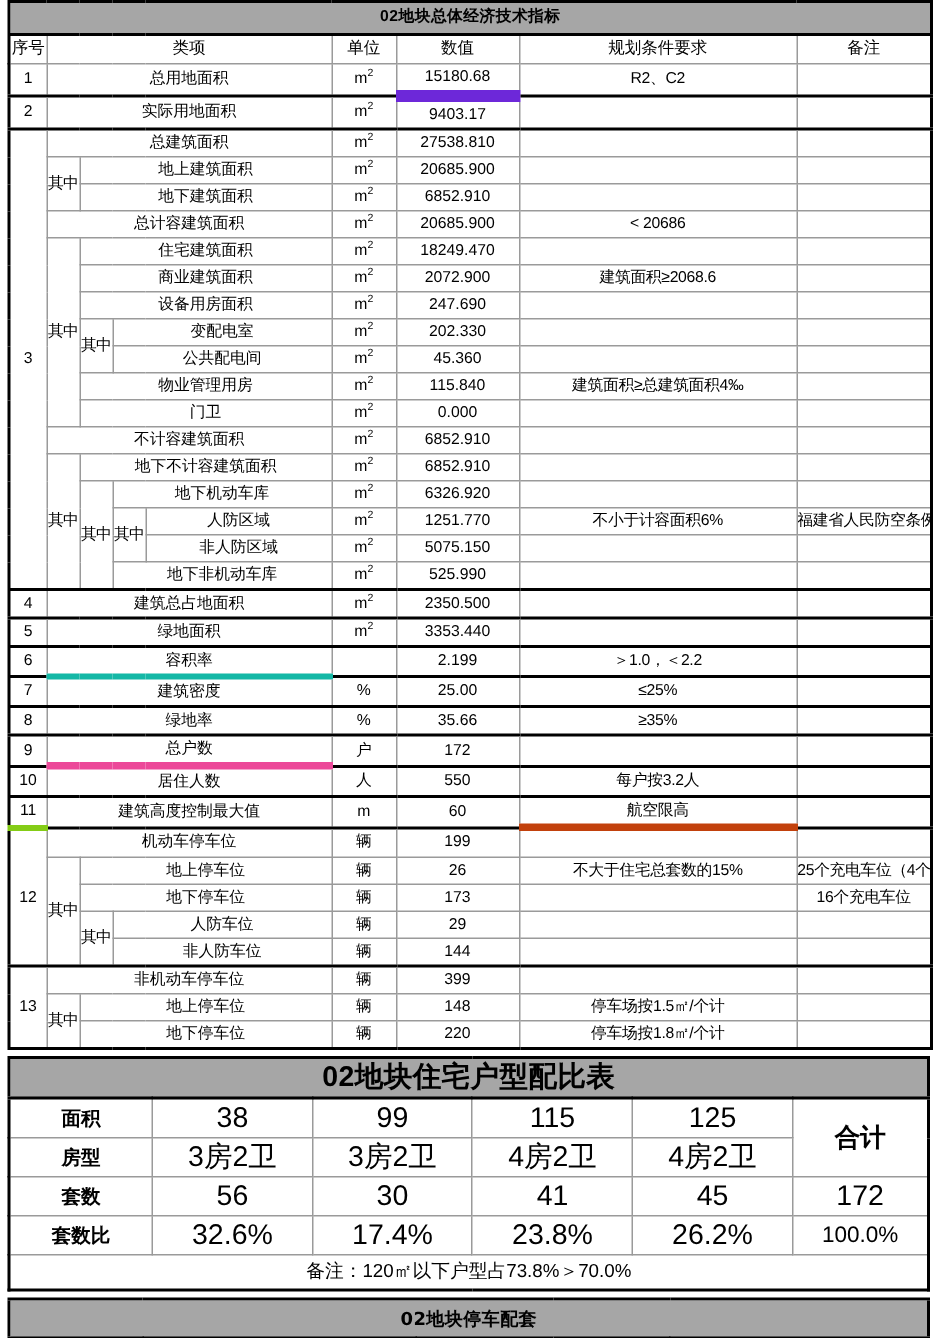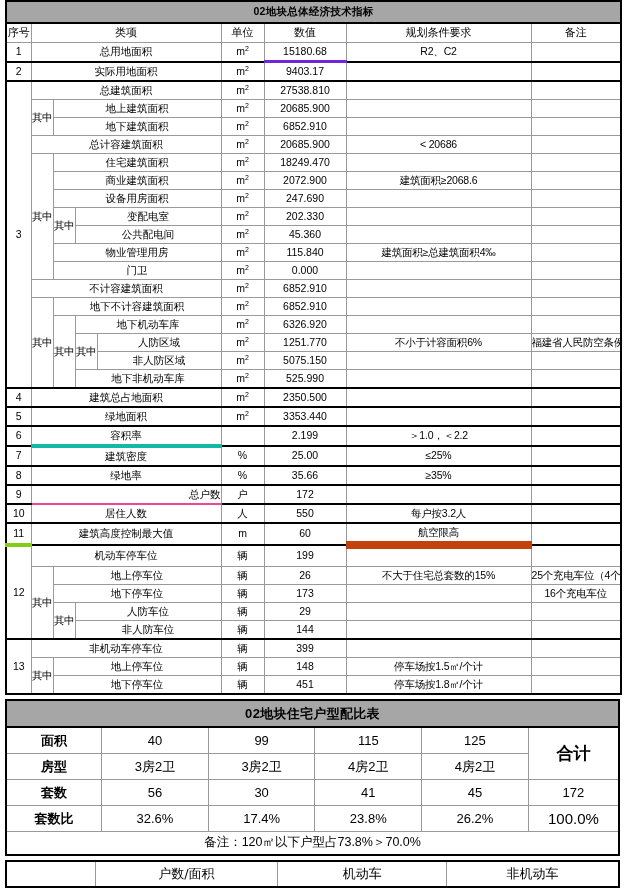--- a/index.html
+++ b/index.html
@@ -55,21 +55,21 @@
   .nest{font-size:10px;letter-spacing:-.5px;}
   .req,.rem{font-size:8px;letter-spacing:-.2px;}
   .val{font-size:10.5px;}
   .unit{font-size:10px;}
   sup{font-size:7px;vertical-align:super;line-height:0;}
 
   
   .t2 col.c2-lab{width:95px;}
   .t2 col.c2-d{width:106px;}
   .t2 col.c2-sum{width:90px;}
-  .t2 td{font-size:13px;height:25px;}
+  .t2 td{font-size:19px;height:25px;}
   .t2 td.lab{font-weight:bold;font-size:13px;margin-top:22px;}
   .t2 td.sumcell{font-size:17px;font-weight:bold;}
   .t2 td.big{font-size:15px;}
   .t2 .note td{font-size:12.5px;height:22px;}
 
   
   .t3 col.c3-lab{width:88px;}
   .t3 col.c3-a{width:92px;}
   .t3 col.c3-b{width:88px;}
   .t3 col.c3-c{width:90px;}
@@ -105,21 +105,21 @@
           <td colspan="4">类项</td>
           <td>单位</td>
           <td>数值</td>
           <td>规划条件要求</td>
           <td>备注</td>
         </tr>
         <tr>
           <td rowspan="1" style="border-bottom:2px solid #000;">1</td>
           <td colspan="4" style="border-bottom:2px solid #000;">总用地面积</td>
           <td class="unit" style="border-bottom:2px solid #000;">m<sup>2</sup></td>
-          <td class="val" style="border-bottom:3px solid #6d28d9;margin-top:28px;">15180.68</td>
+          <td class="val" style="border-bottom:8px solid #6d28d9;margin-top:28px;">15180.68</td>
           <td class="req" style="border-bottom:2px solid #000;">R2、C2</td>
           <td class="rem" style="border-bottom:2px solid #000;"></td>
         </tr>
         <tr>
           <td rowspan="1" style="border-bottom:2px solid #000;">2</td>
           <td colspan="4" style="border-bottom:2px solid #000;">实际用地面积</td>
           <td class="unit" style="border-bottom:2px solid #000;">m<sup>2</sup></td>
           <td class="val" style="border-bottom:2px solid #000;">9403.17</td>
           <td class="req" style="border-bottom:2px solid #000;"></td>
           <td class="rem" style="border-bottom:2px solid #000;"></td>
@@ -285,40 +285,40 @@
         <tr>
           <td rowspan="1" style="border-bottom:2px solid #000;">8</td>
           <td colspan="4" style="border-bottom:2px solid #000;margin-top:20px;">绿地率</td>
           <td class="unit" style="border-bottom:2px solid #000;">%</td>
           <td class="val" style="border-bottom:2px solid #000;">35.66</td>
           <td class="req" style="border-bottom:2px solid #000;">≥35%</td>
           <td class="rem" style="border-bottom:2px solid #000;"></td>
         </tr>
         <tr>
           <td rowspan="1" style="border-bottom:2px solid #000;">9</td>
-          <td colspan="4" style="border-bottom:2px solid #ec4899;text-align:right;">总户数</td>
+          <td colspan="4" style="border-bottom:5px solid #ec4899;">总户数</td>
           <td class="unit" style="border-bottom:2px solid #000;">户</td>
           <td class="val" style="border-bottom:2px solid #000;">172</td>
           <td class="req" style="border-bottom:2px solid #000;"></td>
           <td class="rem" style="border-bottom:2px solid #000;"></td>
         </tr>
         <tr>
           <td rowspan="1" style="border-bottom:2px solid #000;">10</td>
           <td colspan="4" style="border-bottom:2px solid #000;">居住人数</td>
           <td class="unit" style="border-bottom:2px solid #000;">人</td>
           <td class="val" style="border-bottom:2px solid #000;">550</td>
           <td class="req" style="border-bottom:2px solid #000;">每户按3.2人</td>
           <td class="rem" style="border-bottom:2px solid #000;"></td>
         </tr>
         <tr>
           <td rowspan="1" style="border-bottom:4px solid #84cc16;">11</td>
           <td colspan="4" style="border-bottom:2px solid #000;">建筑高度控制最大值</td>
           <td class="unit" style="border-bottom:2px solid #000;">m</td>
           <td class="val" style="border-bottom:2px solid #000;">60</td>
-          <td class="req" style="border-bottom:8px solid #c2410c;">航空限高</td>
+          <td class="req" style="border-bottom:5px solid #c2410c;">航空限高</td>
           <td class="rem" style="border-bottom:2px solid #000;"></td>
         </tr>
         <tr>
           <td rowspan="5" style="border-bottom:2px solid #000;">12</td>
           <td colspan="4">机动车停车位</td>
           <td class="unit">辆</td>
           <td class="val">199</td>
           <td class="req"></td>
           <td class="rem"></td>
         </tr>
@@ -364,21 +364,21 @@
           <td class="nest" rowspan="2" style="border-bottom:2px solid #000;">其中</td>
           <td colspan="3">地上停车位</td>
           <td class="unit">辆</td>
           <td class="val">148</td>
           <td class="req">停车场按1.5㎡/个计</td>
           <td class="rem"></td>
         </tr>
         <tr>
           <td colspan="3" style="border-bottom:2px solid #000;">地下停车位</td>
           <td class="unit" style="border-bottom:2px solid #000;">辆</td>
-          <td class="val" style="border-bottom:2px solid #000;">451</td>
+          <td class="val" style="border-bottom:2px solid #000;">220</td>
           <td class="req" style="border-bottom:2px solid #000;">停车场按1.8㎡/个计</td>
           <td class="rem" style="border-bottom:2px solid #000;"></td>
         </tr>
       </tbody>
   </table>
 
   <table class="t2 outer" style="margin-top:4px;">
     <colgroup>
       <col class="c2-lab">
         <col class="c2-d">
@@ -386,21 +386,21 @@
         <col class="c2-d">
         <col class="c2-d">
         <col class="c2-sum">
     </colgroup>
     <tbody id="t2-body">
         <tr class="banner">
           <td colspan="6">02地块住宅户型配比表</td>
         </tr>
         <tr>
           <td class="lab">面积</td>
-          <td>40</td>
+          <td>38</td>
           <td>99</td>
           <td>115</td>
           <td>125</td>
           <td class="sumcell" rowspan="2">合计</td>
         </tr>
         <tr>
           <td class="lab">房型</td>
           <td>3房2卫</td>
           <td>3房2卫</td>
           <td>4房2卫</td>
@@ -432,20 +432,23 @@
     <colgroup>
       <col class="c3-lab">
         <col class="c3-a">
         <col class="c3-b">
       <col class="c3-c">
         <col class="c3-d">
         <col class="c3-e">
         <col class="c3-f">
     </colgroup>
     <tbody id="t3-body">
+        <tr class="banner">
+          <td colspan="7">02地块停车配套</td>
+        </tr>
         <tr>
           <td class="h"></td>
           <td class="h" colspan="2">户数/面积</td>
           <td class="h" colspan="2">机动车</td>
           <td class="h" colspan="2">非机动车</td>
         </tr>
       </tbody>
   </table>
 
 </div>

